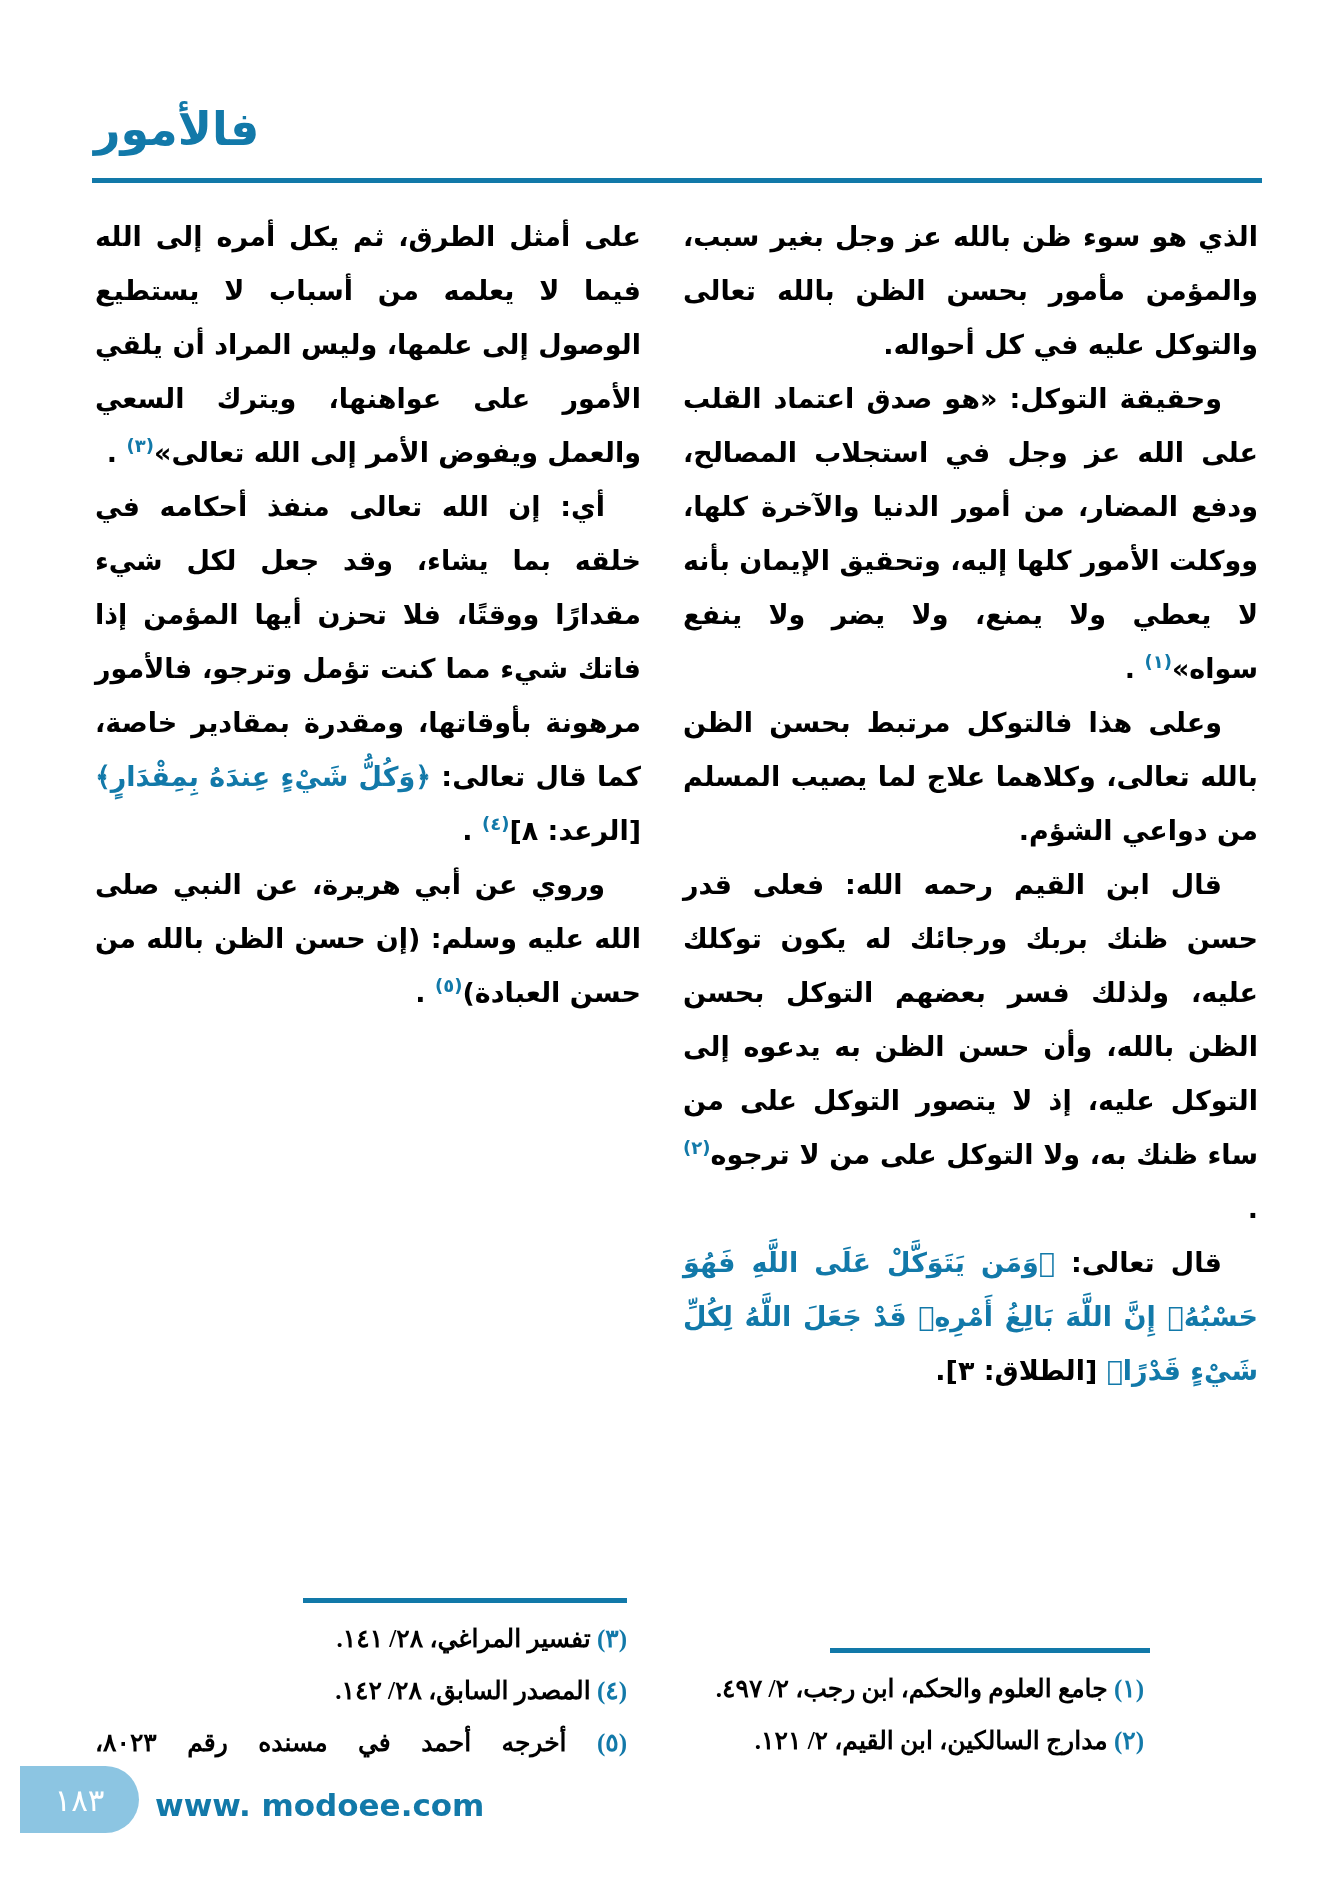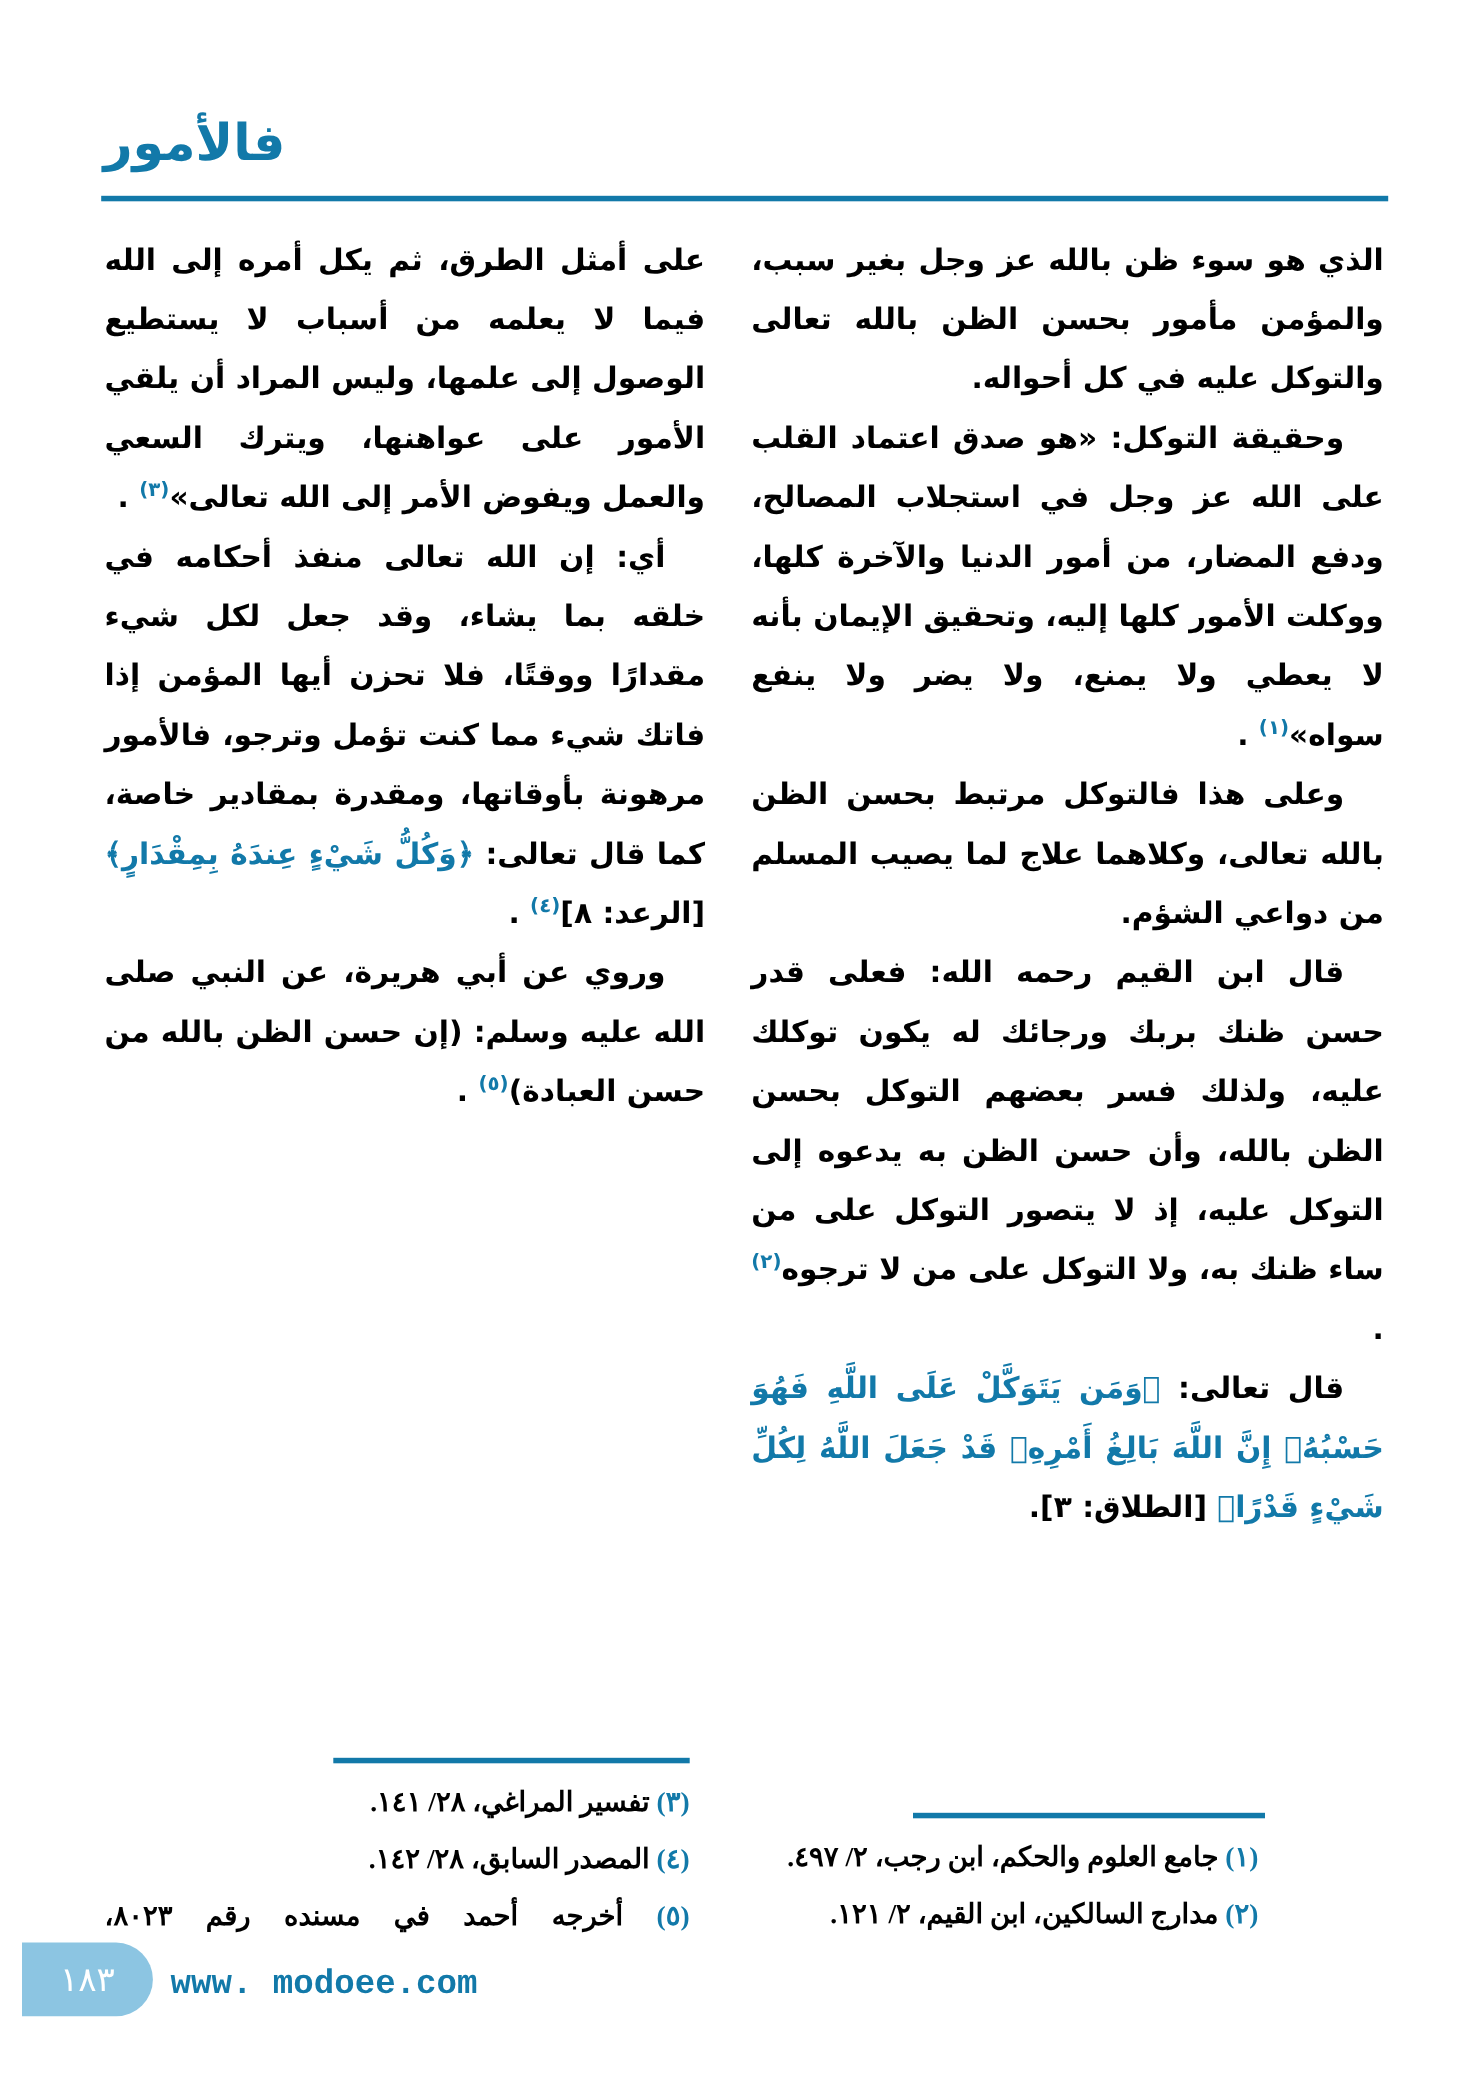--- a/index.html
+++ b/index.html
@@ -58,21 +58,21 @@
   
   .page-badge{
     position:absolute;left:0;top:1766px;width:119px;height:67px;
     background:var(--badge);border-radius:0 34px 34px 0;
     display:flex;align-items:center;justify-content:center;
     color:#ffffff;font-size:31px;font-weight:normal;margin-left:20px;
   }
   .website{
     position:absolute;left:155px;top:1787px;
     color:var(--accent);font-size:31px;font-weight:bold;
-    direction:ltr;white-space:nowrap;font-family:Liberation Mono, monospace;
+    direction:ltr;white-space:nowrap;
   }
 </style>
 </head>
 <body>
 
 <header>
   <div class="chapter-title">فالأمور</div>
   <div class="header-rule"></div>
 </header>
 

